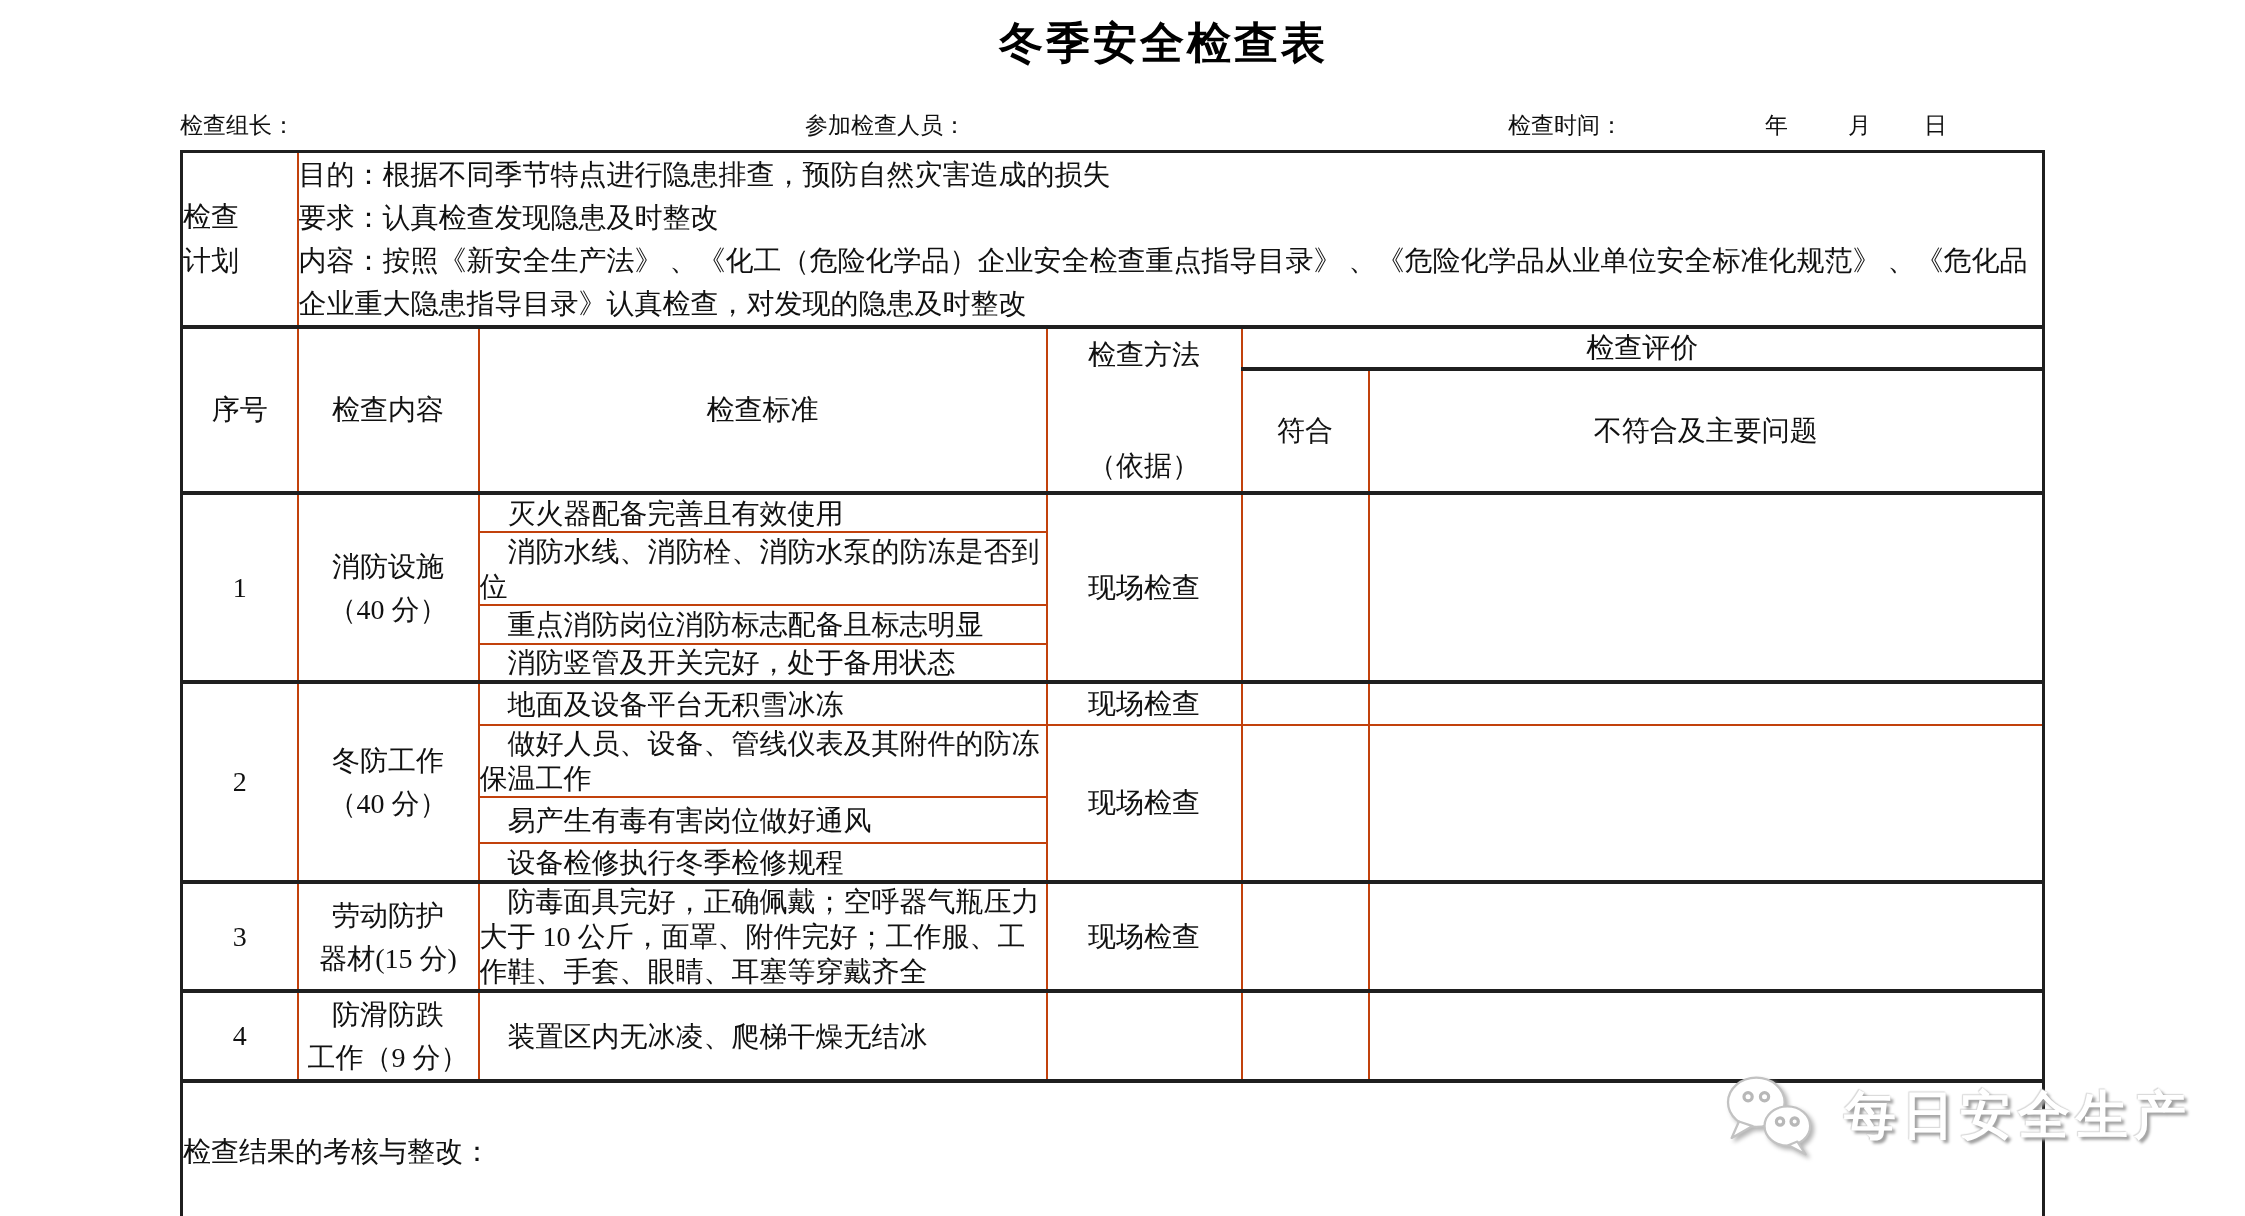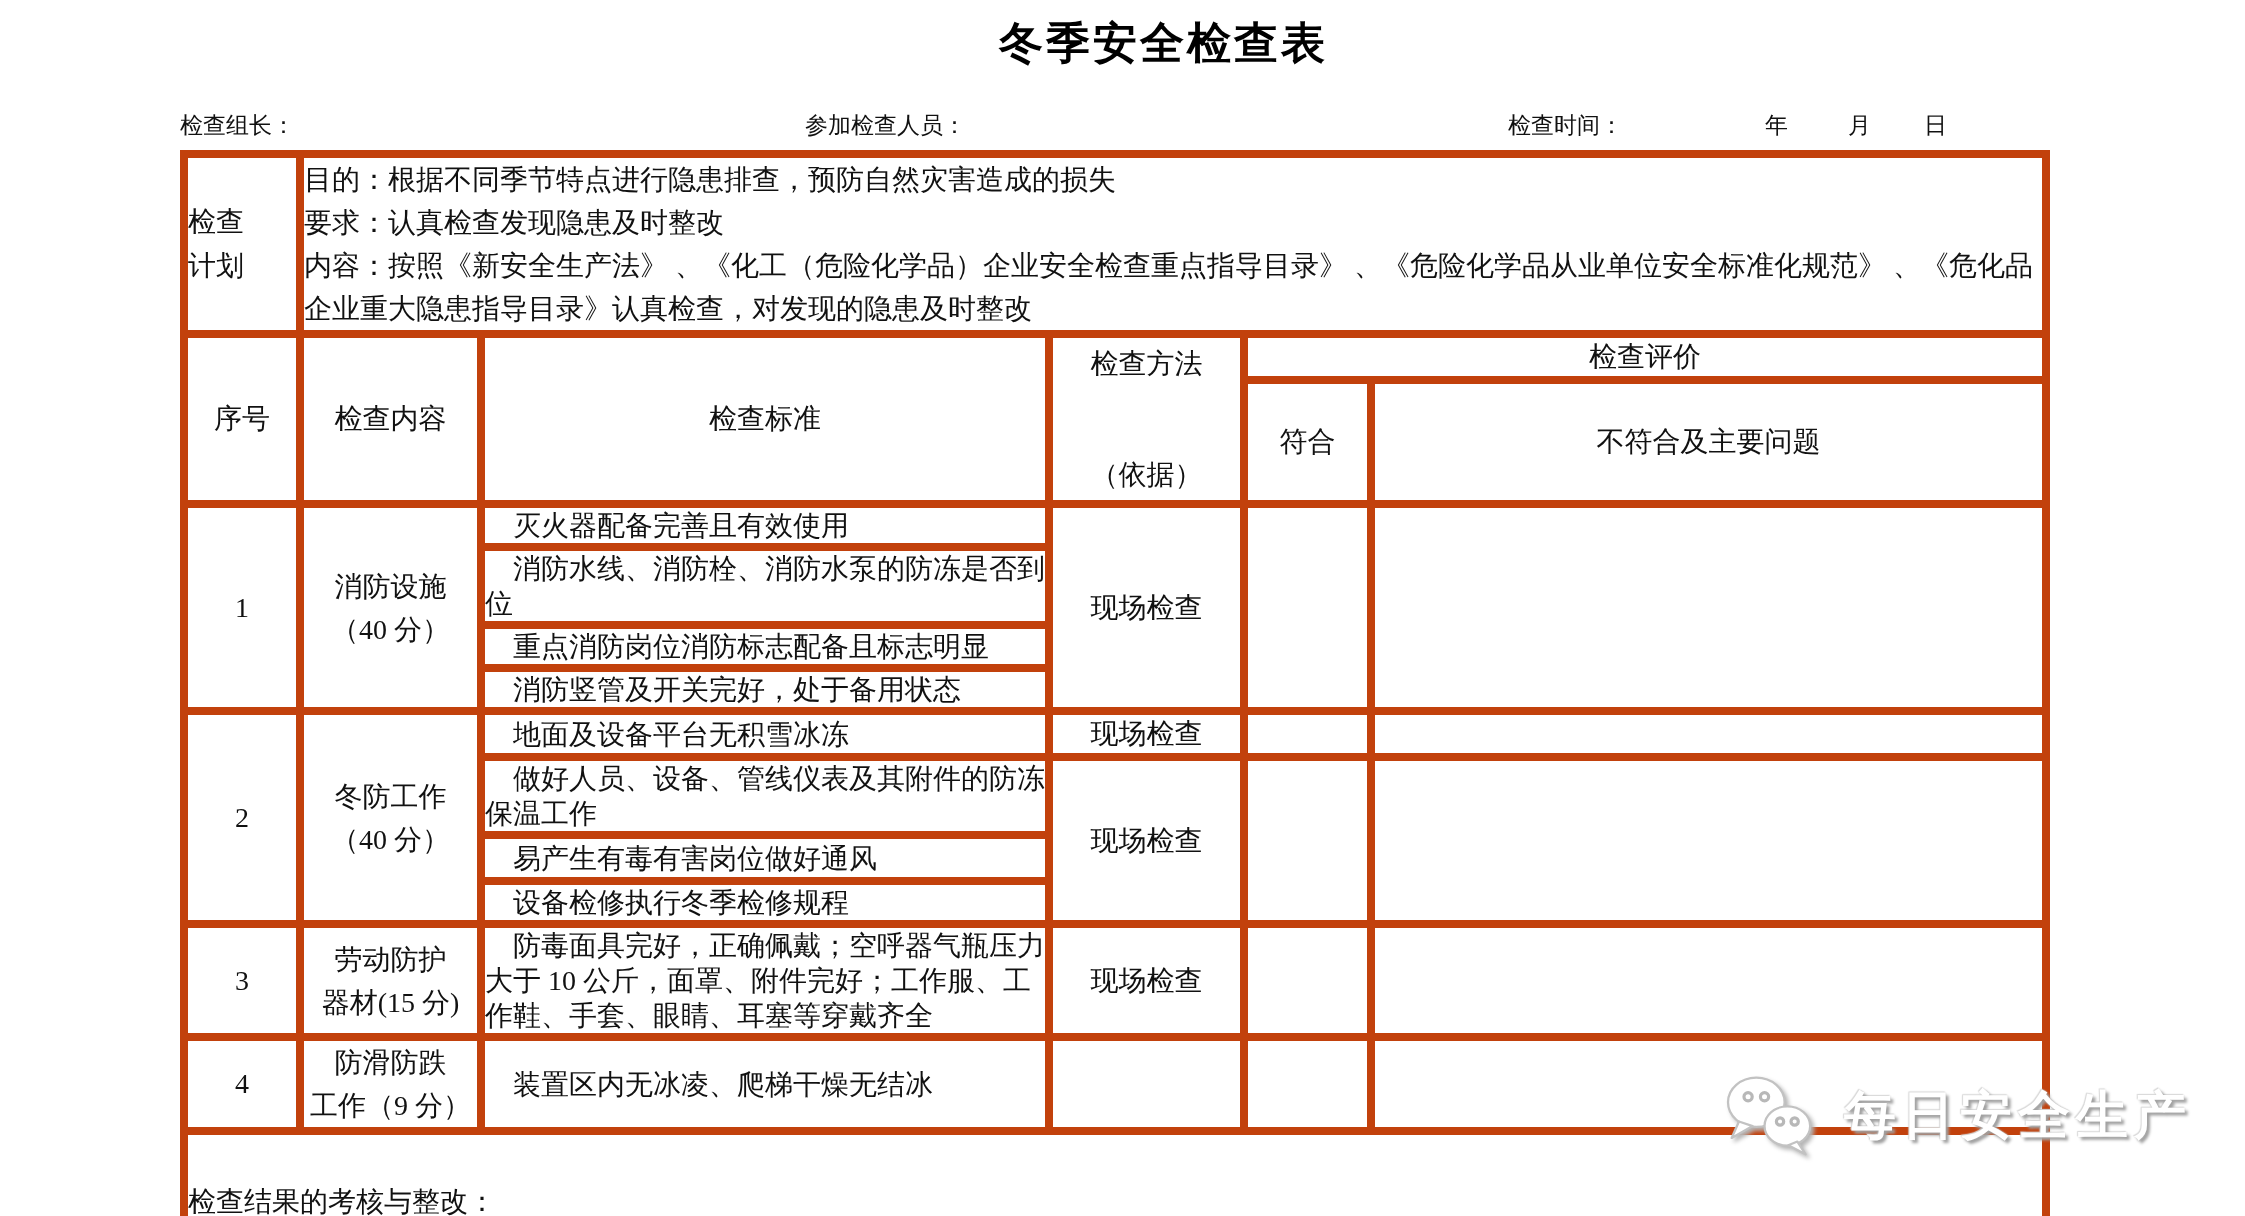--- a/index.html
+++ b/index.html
@@ -21,21 +21,21 @@
   .m-year{left:1585px;}
   .m-month{left:1668px;}
   .m-day{left:1744px;}
 
   table.sheet{
     position:absolute;left:180px;top:150px;width:1862px;
     border-collapse:collapse;table-layout:fixed;
     border:3px solid #1f1f1f;
   }
   table.sheet td,table.sheet th{
-    border:8px solid #c2410c;
+    border:2px solid #c2410c;
     font-weight:400;padding:0;vertical-align:middle;
     overflow:hidden;
   }
   .mj{border-top:4px solid #1f1f1f !important;}
 
   .ctr{text-align:center;}
   .line2 div{line-height:43px;text-align:center;}
 
   .plan-label div{line-height:44px;text-align:left;}
   .plan-body{vertical-align:top;text-align:left;padding:2px 4px 0 8px;line-height:43px;}

